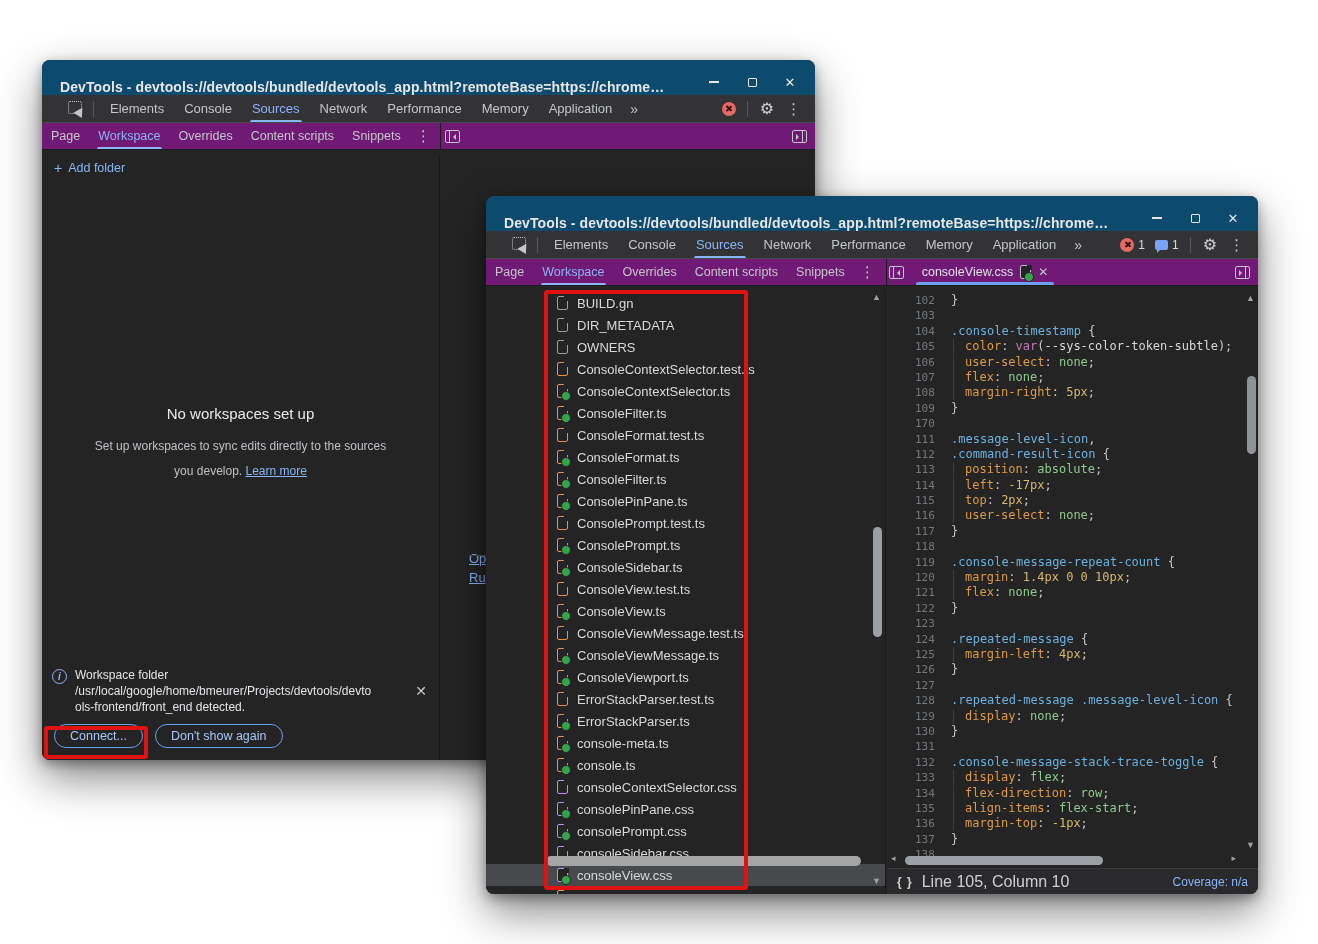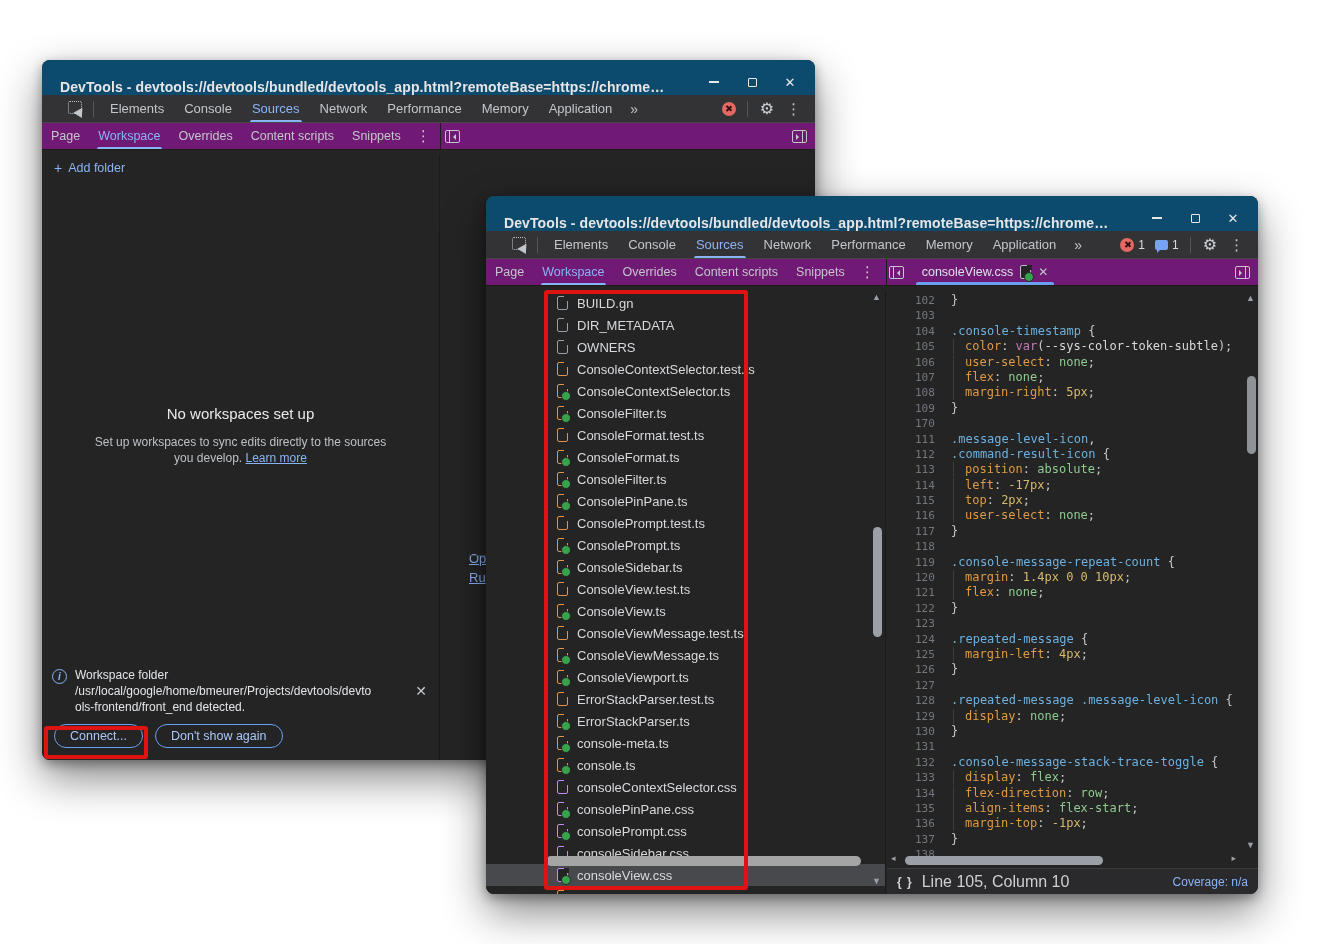--- a/index.html
+++ b/index.html
@@ -51,21 +51,21 @@
   .pico.right::before { left:auto; right:3px; }
   .pico.right::after { right:auto; left:3px; transform:scaleX(-1); }
 
   
   .body-wrap { position:absolute; top:95px; left:0; right:0; bottom:0; }
   #back-nav { position:absolute; left:0; top:0; bottom:0; width:398px; border-right:1px solid #1a1a1a; background:#242424; }
   .addfolder { height:26px; display:flex; align-items:center; gap:6px; padding-left:12px; color:#8ab4f8; font-size:12.5px; }
   .addfolder .plus { font-size:14px; }
   .empty-state { position:absolute; top:250px; left:0; right:0; text-align:center; }
   .empty-state h2 { color:#e8eaed; font-size:15px; font-weight:400; margin-bottom:12px; }
-  .empty-state p { color:#bdc1c6; font-size:12px; line-height:16px; width:300px; margin:0 auto; }
+  .empty-state p { color:#bdc1c6; font-size:12px; line-height:25px; width:300px; margin:0 auto; }
   a.blue { color:#8ab4f8; text-decoration:underline; cursor:pointer; }
 
   .infobox { position:absolute; left:8px; right:6px; bottom:6px; padding:4px 2px 6px 2px; }
   .infobox .row1 { display:flex; gap:8px; }
   .info-ico { flex:0 0 auto; width:15px; height:15px; border:1.5px solid #8ab4f8; border-radius:50%; color:#8ab4f8;
               font-size:10px; font-weight:700; display:flex; align-items:center; justify-content:center; margin-top:2px; font-style:italic; }
   .infobox .msg { color:#e3e5e8; font-size:12px; line-height:16px; width:300px; word-break:break-all; }
   .infobox .close { margin-left:auto; color:#c3c6ca; font-size:14px; align-self:center; padding:0 4px; }
   .btnrow { display:flex; gap:12px; margin-top:9px; padding-left:2px; }
   .obtn { position:relative; border:1px solid #6b9ff2; border-radius:13px; color:#a9c7f9; background:transparent;

